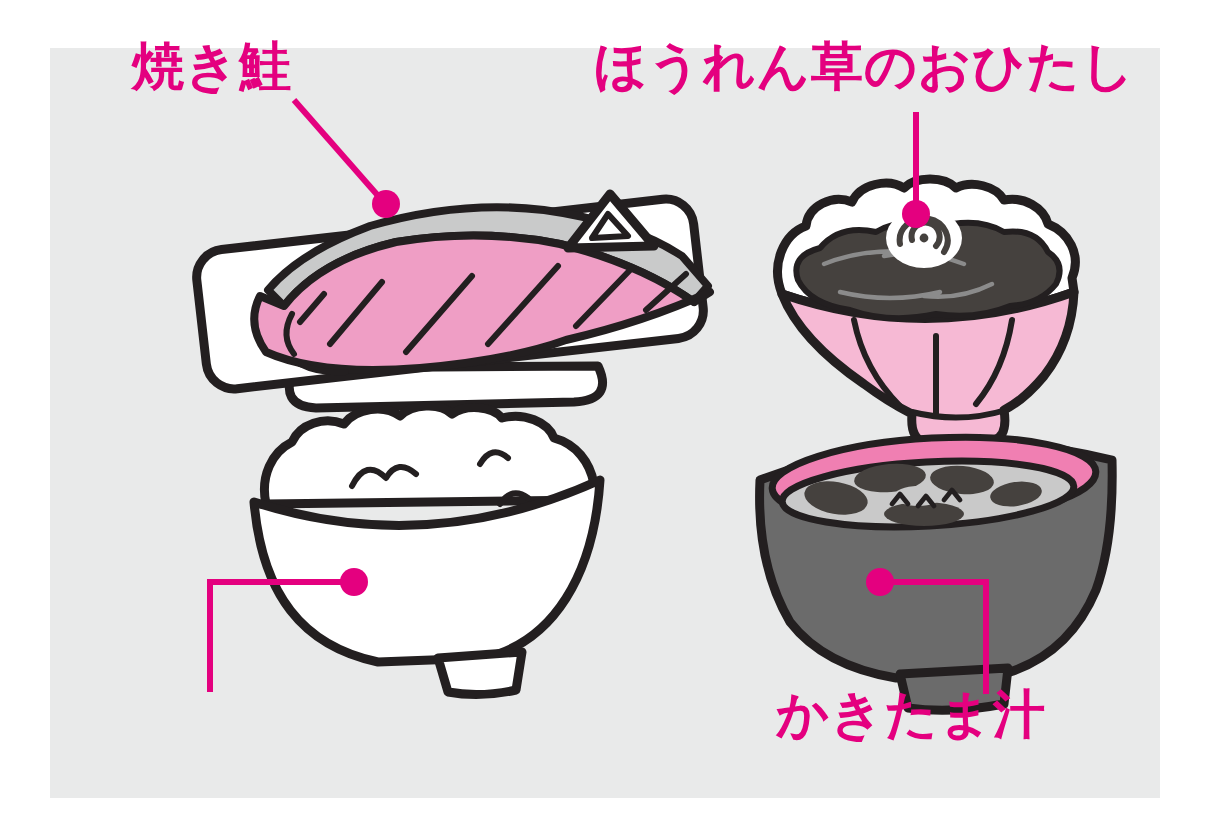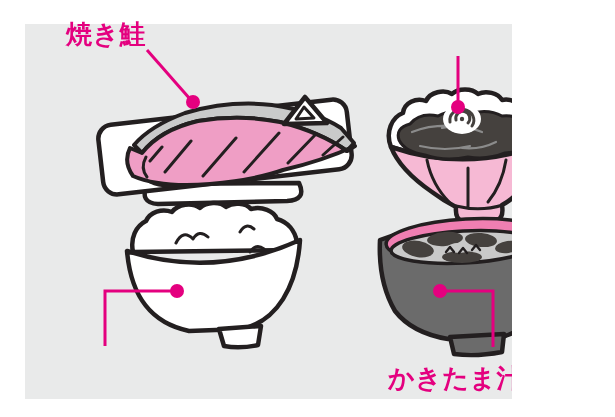--- a/index.html
+++ b/index.html
@@ -11,22 +11,22 @@
     --bowl-pink:#f6b9d4;
     --soup-rim-pink:#f07fb2;
     --soup-bowl-gray:#6b6b6b;
     --soup-surface-gray:#c9c9c9;
     --dark-food:#45413e;
     --food-streak-gray:#8b8b8b;
     --white:#ffffff;
   }
   html,body{margin:0;padding:0;}
   .stage{
-    position:relative;width:512px;height:417px;background:var(--white);
-    overflow:hidden;font-family:Liberation Sans, sans-serif;
+    position:relative;width:615px;height:417px;background:var(--white);
+    overflow:hidden;font-family:Liberation Serif, serif;
   }
   .panel{
     position:absolute;left:25px;top:24px;width:555px;height:375px;
     background:var(--background-panel);
   }
   .scene-svg{position:absolute;left:0;top:0;}
   .callout-label{
     position:absolute;white-space:nowrap;
     font-weight:700;font-size:26px;line-height:1.1;
     color:var(--accent-magenta);
@@ -127,17 +127,18 @@
       <path class="callout" d="M105,346 L105,291 L173,291"></path>
       <circle class="callout-dot" cx="177" cy="291" r="7"></circle>
 
       <path class="callout" d="M444,291 L493,291 L493,347"></path>
       <circle class="callout-dot" cx="440" cy="291" r="7"></circle>
     </g>
   </svg>
 
   <div class="callout-label" style="left:66px;top:20px;">焼き鮭</div>
 
+  <div class="callout-label" style="left:297px;top:20px;">ほうれん草のおひたし</div>
 
 
-  <div class="callout-label" style="left:388px;top:364px;">かきたま汁</div>
+  <div class="callout-label" style="left:388px;top:344px;">かきたま汁</div>
 
 </div>
 
 </body></html>

